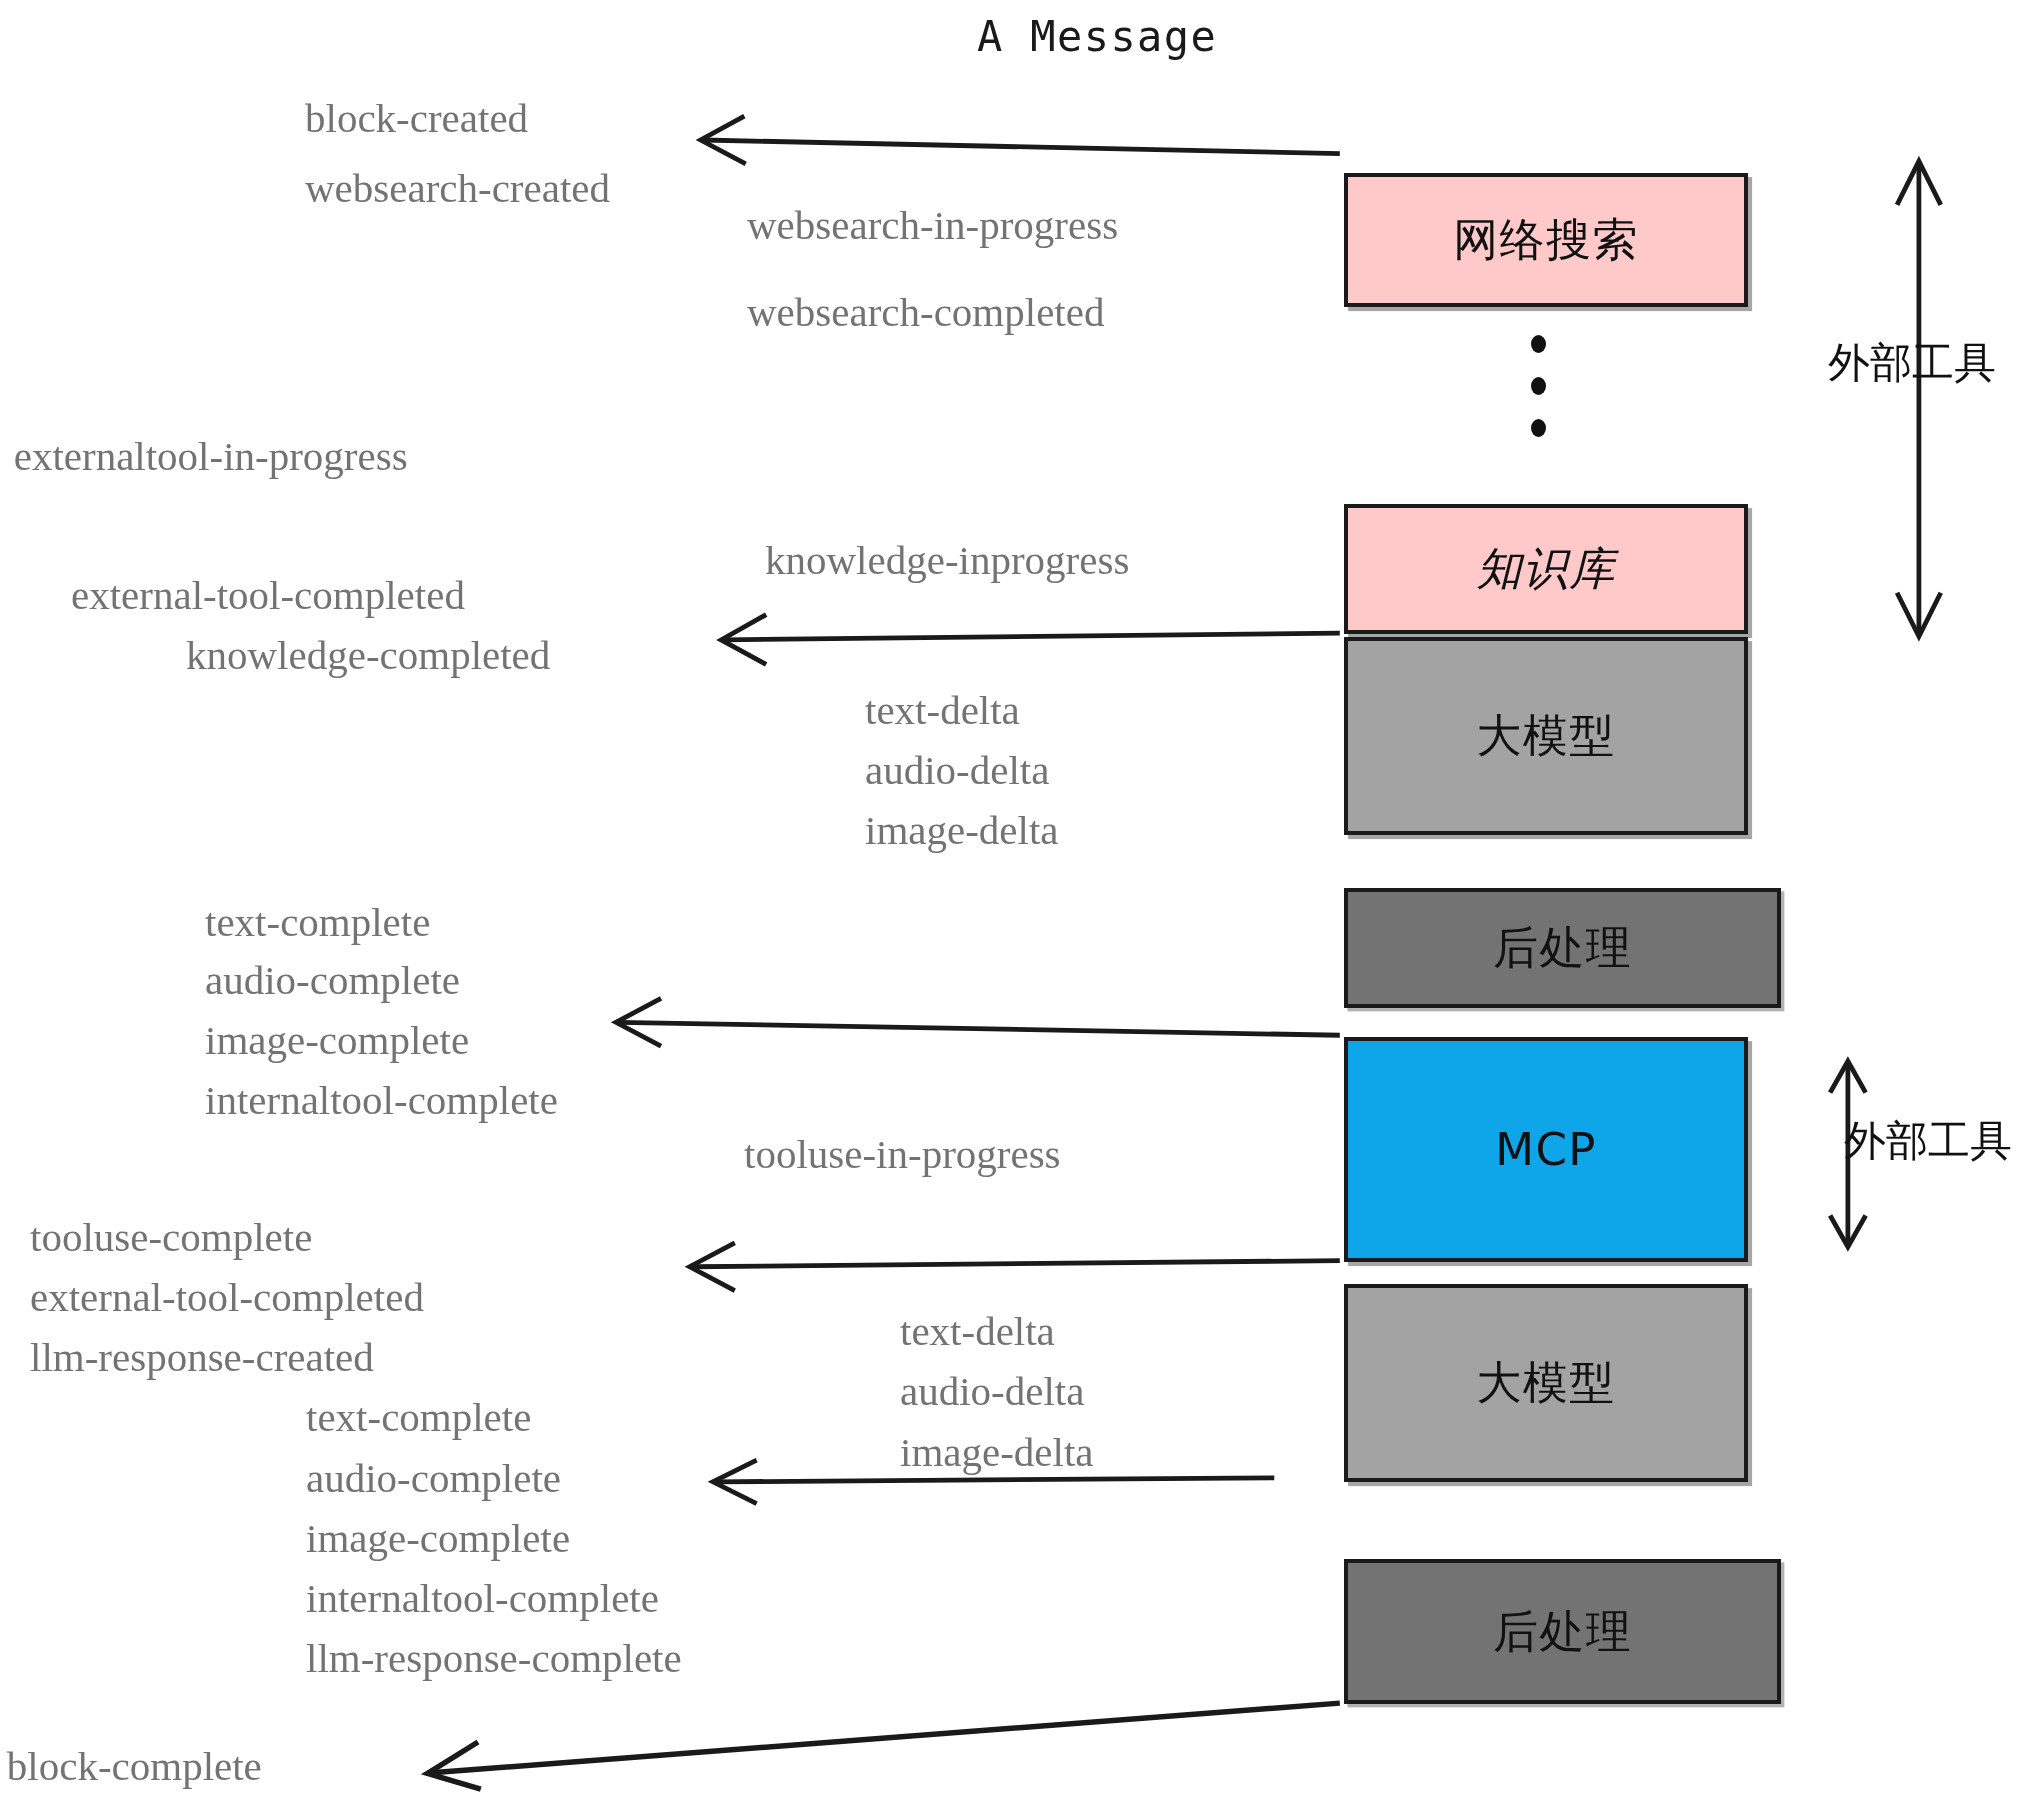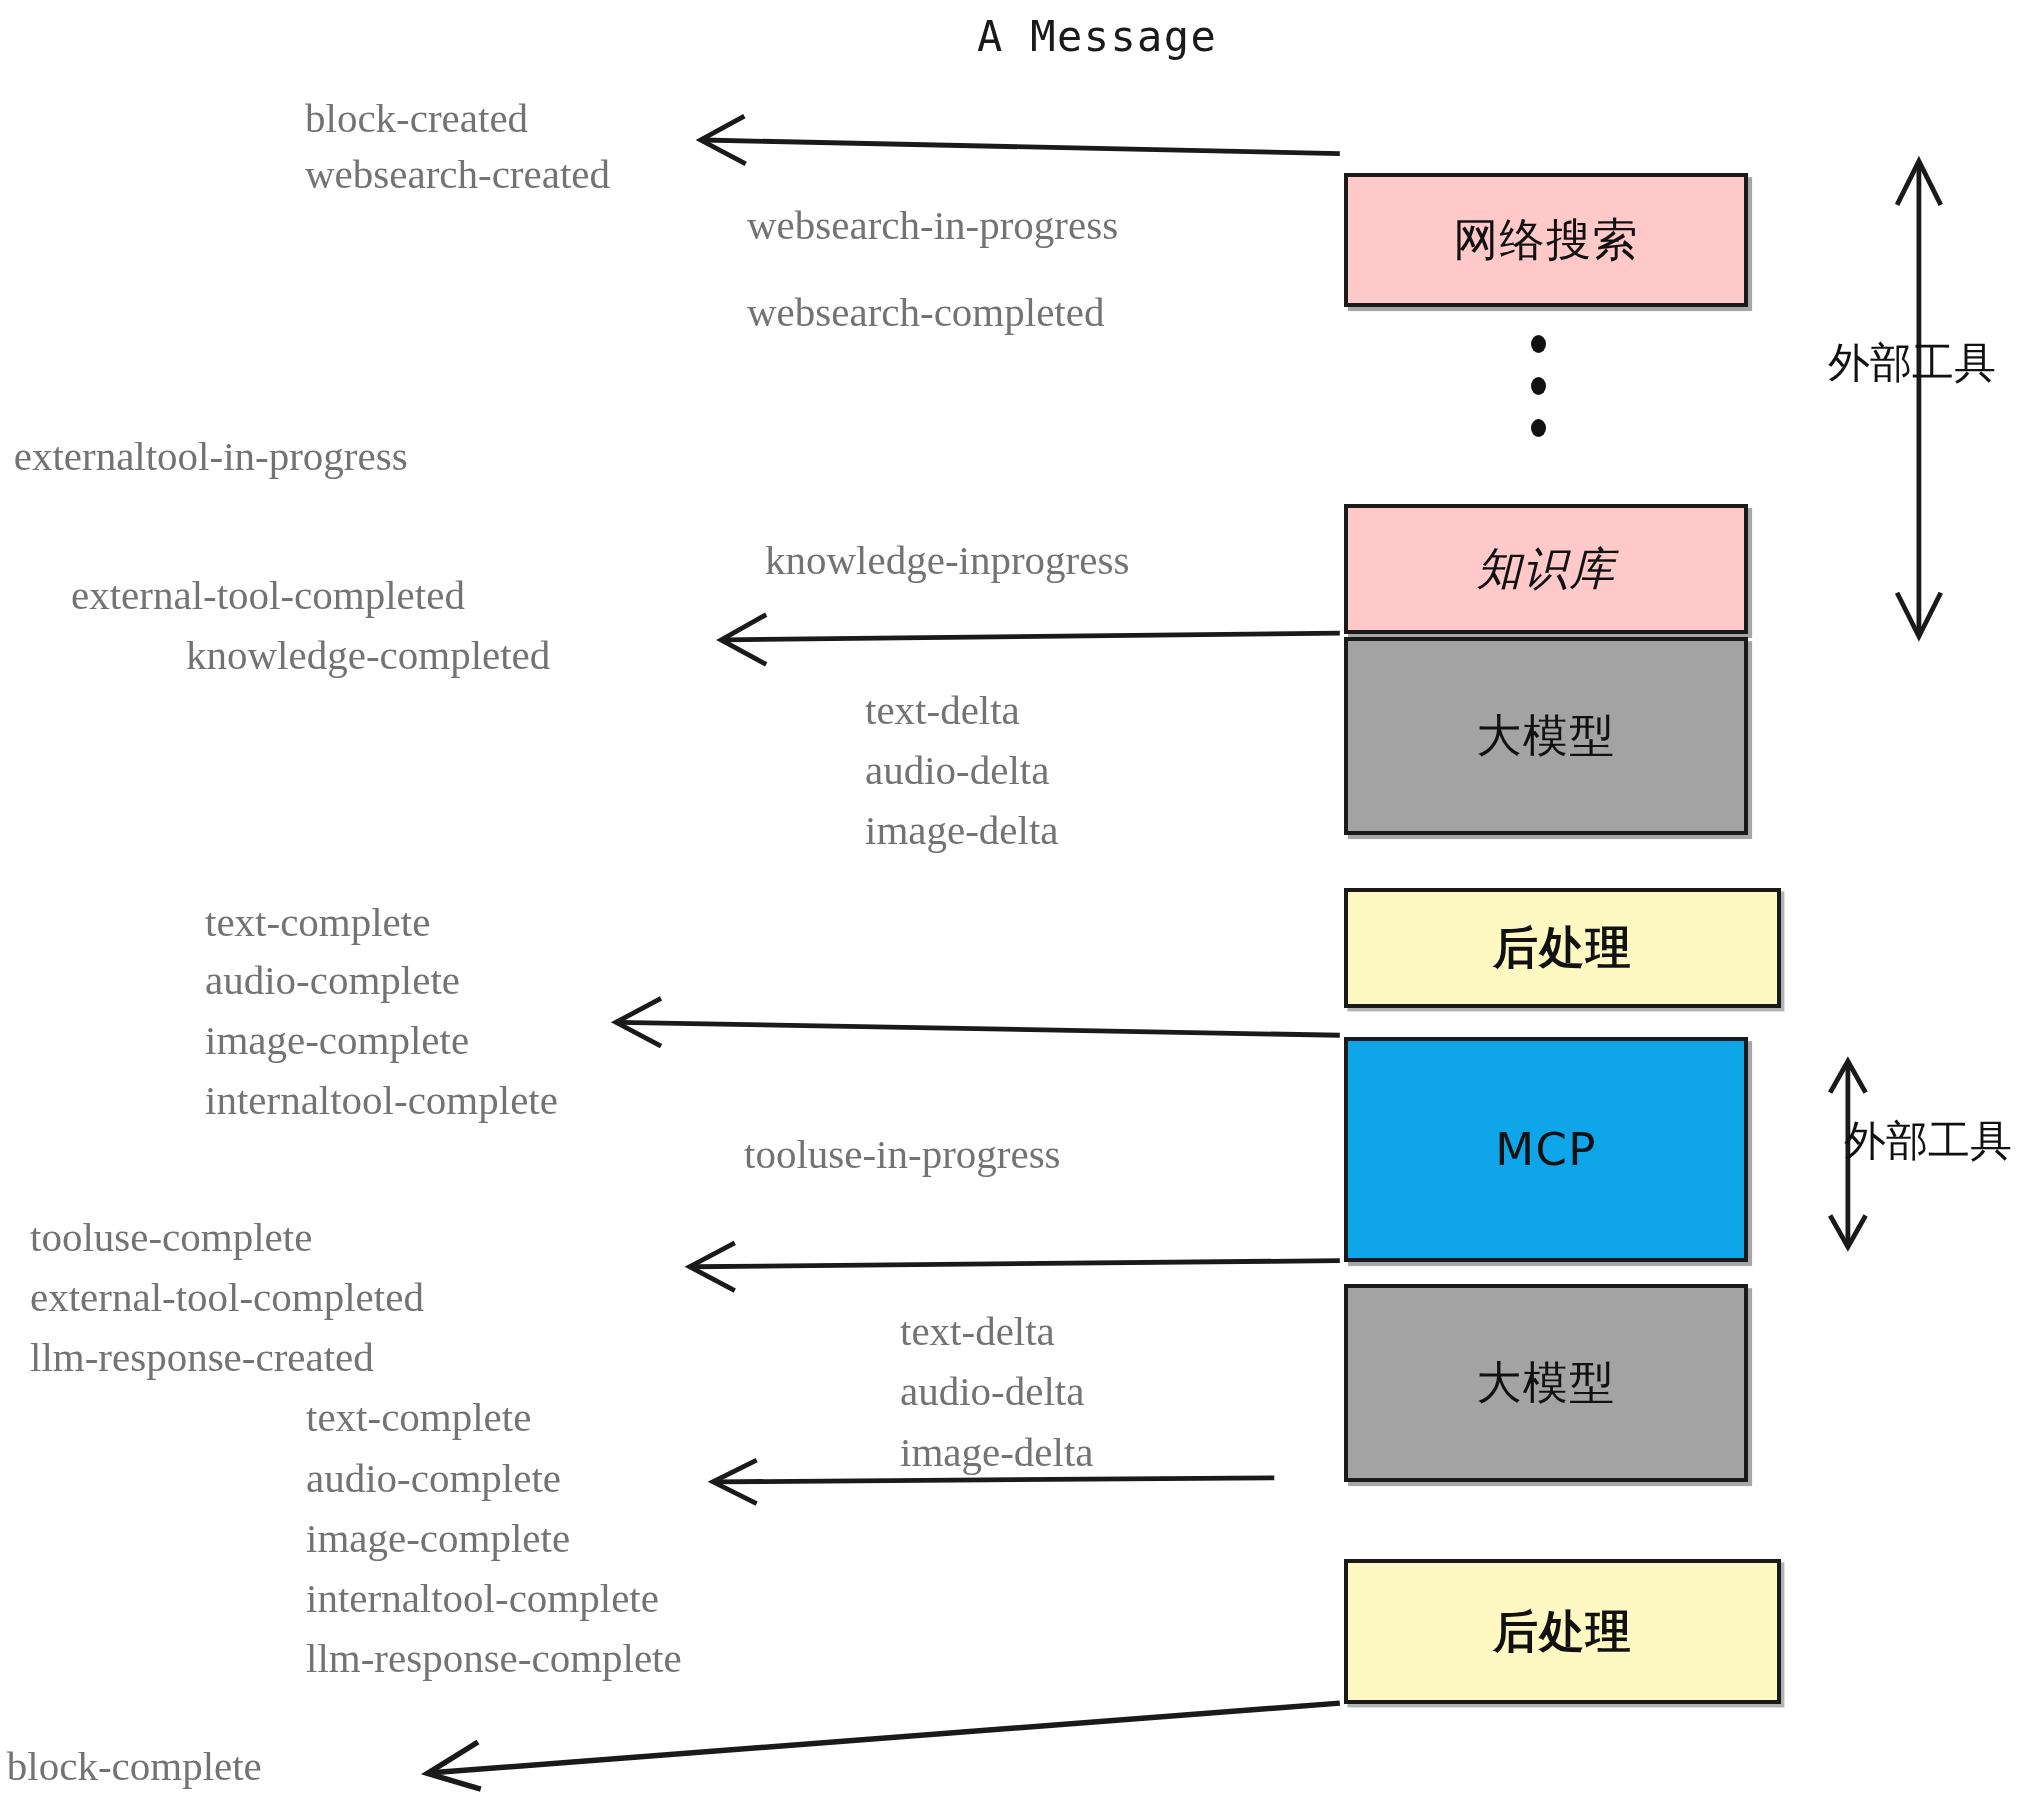--- a/index.html
+++ b/index.html
@@ -46,21 +46,21 @@
   }
   .box span{
     font-family:"DejaVu Sans","Liberation Sans",sans-serif;
     font-size:45px;
     color:#111;
     letter-spacing:1.4px;
   }
   .box.pink{background:#FFC9C9;}
   .box.green{background:#a3a3a3;}
   .box.yellow{background:#0ea5e9;}
-  .box.white{background:#fef9c3;box-shadow:3.4px 3.4px 0 rgba(0,0,0,0.30);font-weight:bold;}
+  .box.white{background:#737373;box-shadow:3.4px 3.4px 0 rgba(0,0,0,0.30);}
 
   
   .dots{
     display:flex;
     flex-direction:column;
     align-items:center;
     justify-content:space-between;
     height:102px;
   }
   .dots i{
@@ -164,21 +164,21 @@
   </div>
 
   <div class="abs box white" style="left:1344px;top:1559px;width:437px;height:145px;">
     <span>后处理</span>
   </div>
 
   <div class="abs sidelab" style="left:1828px;top:335px;">外部工具</div>
   <div class="abs sidelab" style="left:1844px;top:1113px;">外部工具</div>
 
   <div class="abs evt" style="left:305px;top:98px;">block-created</div>
-  <div class="abs evt" style="left:305px;top:154px;">websearch-created</div>
+  <div class="abs evt" style="left:305px;top:168px;">websearch-created</div>
   <div class="abs evt" style="left:747px;top:205px;">websearch-in-progress</div>
   <div class="abs evt" style="left:747px;top:292px;text-align:right;">websearch-completed</div>
 
   <div class="abs evt" style="left:13.7px;top:396px;margin-top:40px;">externaltool-in-progress</div>
 
   <div class="abs evt" style="left:765px;top:540px;">knowledge-inprogress</div>
   <div class="abs evt" style="left:71px;top:575px;">external-tool-completed</div>
   <div class="abs evt" style="left:186px;top:635px;">knowledge-completed</div>
 
   <div class="abs evt" style="left:865px;top:690px;">text-delta</div>

